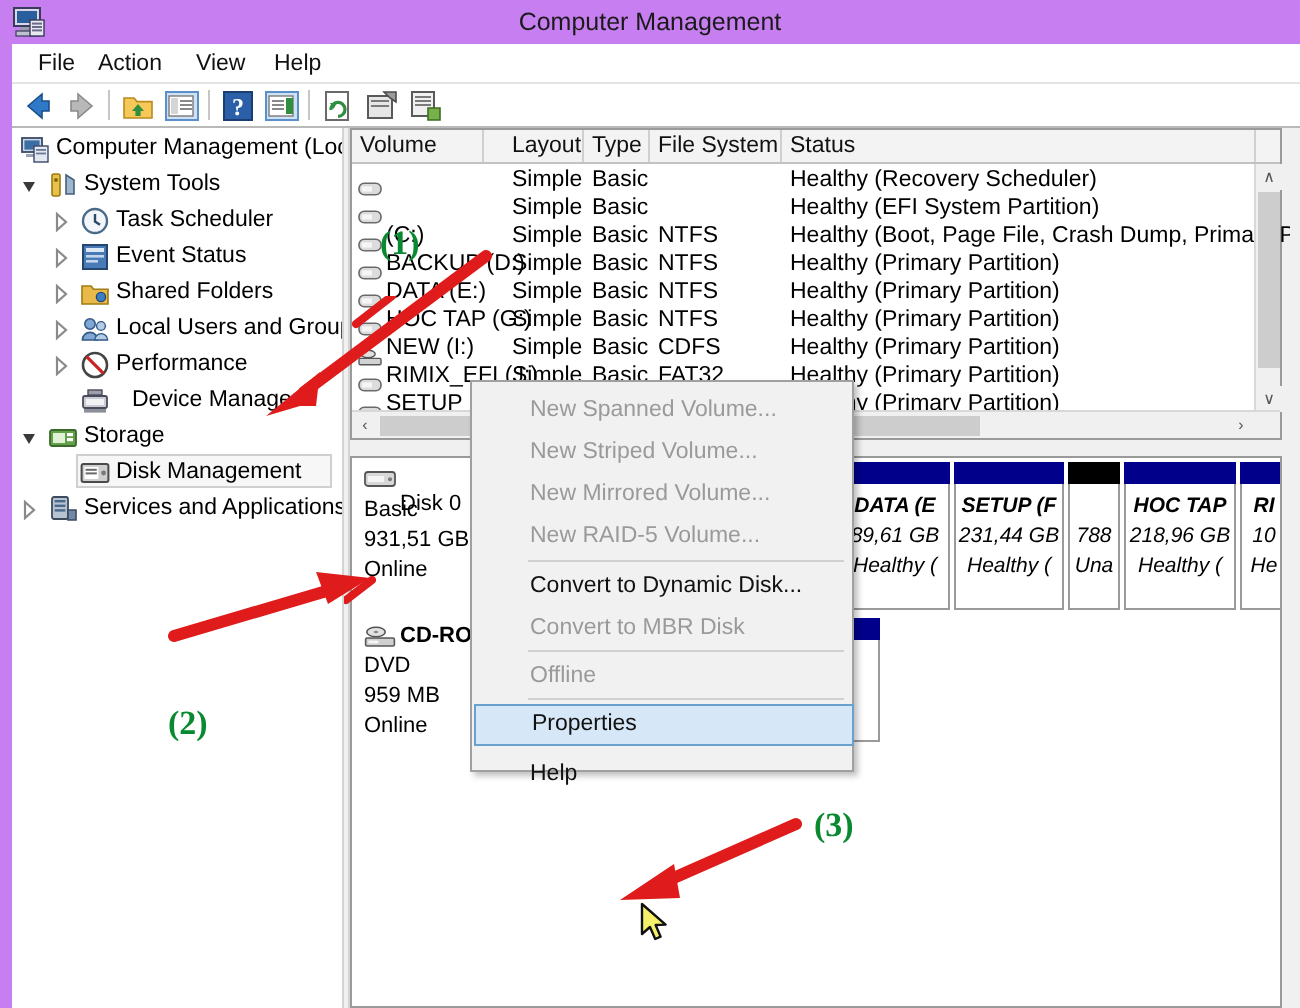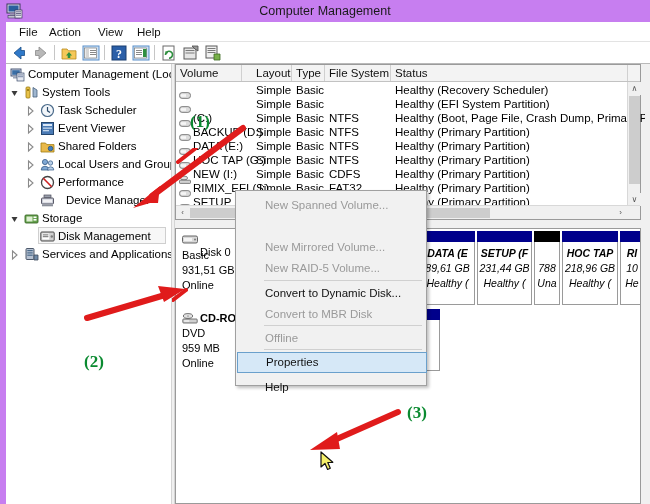--- a/index.html
+++ b/index.html
@@ -326,21 +326,21 @@
       <div class="tree-row" style="top: 56px; left: 0px;">
         <span class="twisty" style="left: 20px;"><svg viewBox="0 0 9 17">
             <path d="M2.5 5 L7 9 L2.5 13 Z" fill="none" stroke="#8a8a8a" stroke-width="1.1"></path>
           </svg></span>
         <span class="tree-ico" style="left: 34px;"><svg viewBox="0 0 15 15" width="15" height="15">
             <rect x="1.5" y="1.5" width="12" height="12" fill="#4a7ab5" stroke="#24466e" stroke-width="1"></rect>
             <rect x="3" y="3" width="9" height="2" fill="#dbe8f6"></rect>
             <rect x="3" y="6.5" width="9" height="1.3" fill="#c2d6ec"></rect>
             <rect x="3" y="9" width="6" height="1.3" fill="#c2d6ec"></rect>
           </svg></span>
-        <span class="tree-label" style="left: 52px;">Event Viewer</span>
+        <span class="tree-label" style="left: 52px;">Event Status</span>
       </div>
       <div class="tree-row" style="top: 74px; left: 0px;">
         <span class="twisty" style="left: 20px;"><svg viewBox="0 0 9 17">
             <path d="M2.5 5 L7 9 L2.5 13 Z" fill="none" stroke="#8a8a8a" stroke-width="1.1"></path>
           </svg></span>
         <span class="tree-ico" style="left: 34px;"><svg viewBox="0 0 15 15" width="15" height="15">
             <path d="M1 4 L5.5 4 L6.8 5.6 L14 5.6 L14 13 L1 13 Z" fill="#e9b94a" stroke="#a07c12" stroke-width="0.8"></path>
             <circle cx="10.5" cy="9.5" r="2.3" fill="#3e7ec0" stroke="#1d4a7c" stroke-width="0.7"></circle>
           </svg></span>
         <span class="tree-label" style="left: 52px;">Shared Folders</span>
@@ -647,20 +647,21 @@
         <div class="part-body" style="height:51px;"></div>
       </div>
 
     </div>
 
     <div class="ctx-menu" style="left:60px; top:126px;" id="ctxmenu">
         <div class="ctx-sep" style="top: 89px;"></div>
         <div class="ctx-sep" style="top: 134px;"></div>
         <div class="ctx-sep" style="top: 158px;"></div>
         <div class="ctx-item disabled" style="top: 4px;">New Spanned Volume...</div>
+        <div class="ctx-item disabled" style="top: 25px;">New Striped Volume...</div>
         <div class="ctx-item disabled" style="top: 46px;">New Mirrored Volume...</div>
         <div class="ctx-item disabled" style="top: 67px;">New RAID-5 Volume...</div>
         <div class="ctx-item" style="top: 92px;">Convert to Dynamic Disk...</div>
         <div class="ctx-item disabled" style="top: 113px;">Convert to MBR Disk</div>
         <div class="ctx-item highlight" style="top: 161px;">Properties</div>
         <div class="ctx-item disabled" style="top: 137px;">Offline</div>
         <div class="ctx-item" style="top: 186px;">Help</div>
       </div>
 
   </div>

